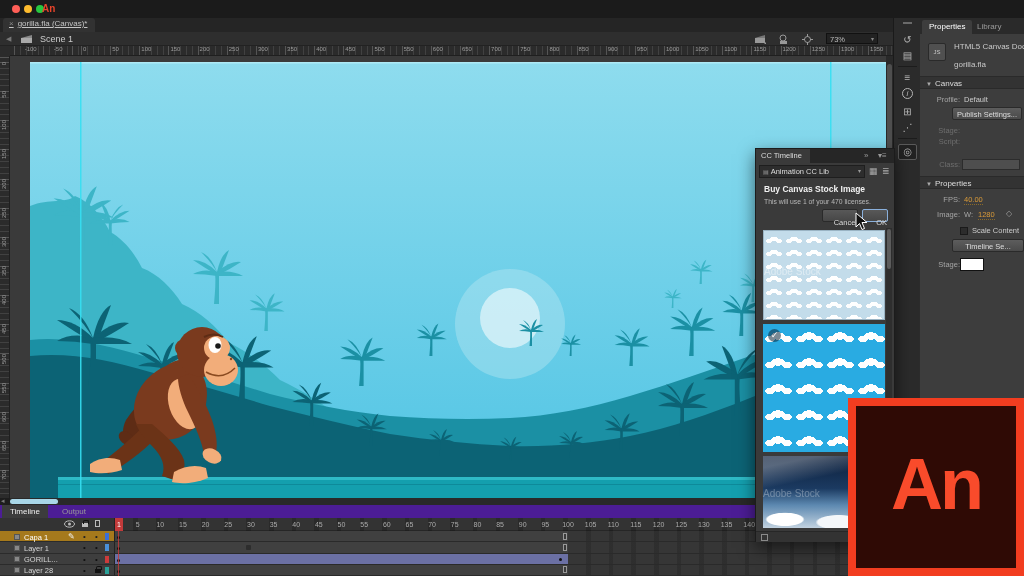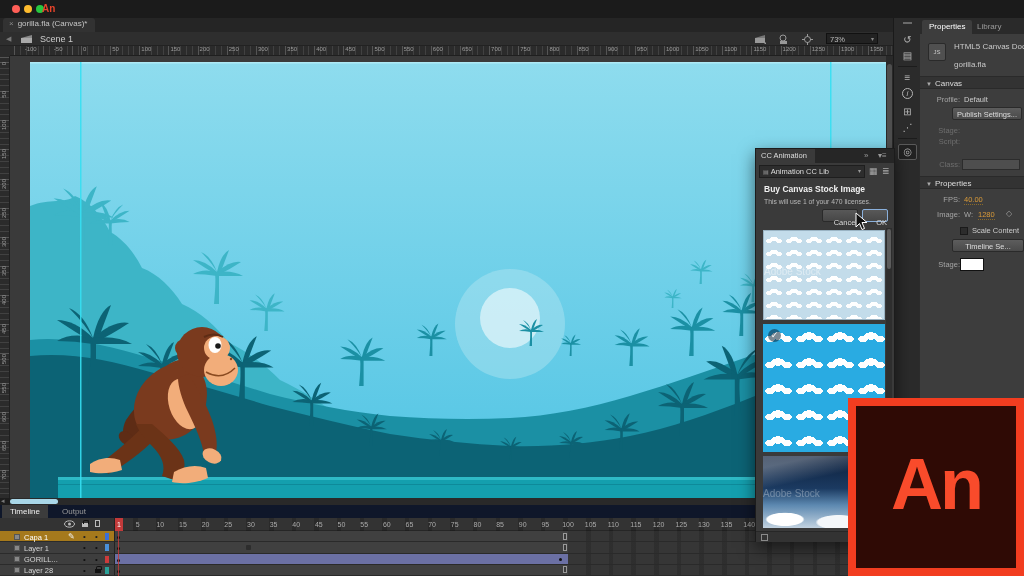--- a/index.html
+++ b/index.html
@@ -7,21 +7,21 @@
     font-family:"Liberation Sans", sans-serif; }
   .abs { position:absolute; }
   #stageWrap { position:relative; width:1024px; height:576px; overflow:hidden; }
 
   
   #titlebar { left:0; top:0; width:1024px; height:18px; background:#1b1b1b; z-index:3; }
   .traffic { width:8px; height:8px; border-radius:50%; top:5px; }
   #appbadge { left:42px; top:3px; color:#e8442a; font-size:10px; font-weight:bold; }
   #tabbar { left:0; top:18px; width:1024px; height:14px; background:#252525; z-index:3; }
   #doctab { left:3px; top:0; height:14px; padding:1px 8px 0 6px; background:#323232;
-    border-radius:3px 3px 0 0; color:#c5c5c5; font-size:8px; white-space:nowrap; }
+    border-radius:3px 3px 0 0; color:#c5c5c5; font-size:8px; white-space:nowrap;text-decoration:underline; }
   #doctab .close { color:#8a8a8a; margin-right:4px; font-size:8px; }
   #editbar { left:0; top:32px; width:893px; height:14px; background:#2e2e2e; z-index:3;
     border-bottom:1px solid #222; }
   #backArrow { left:6px; top:3px; color:#777; font-size:7px; }
   #sceneLabel { left:40px; top:2px; color:#cccccc; font-size:9px; }
   .ebicon { top:2px; color:#9a9a9a; }
   #zoomBox { left:826px; top:1px; width:52px; height:11px; background:#222;
     border:1px solid #111; color:#bbb; font-size:7.5px; padding:1px 3px; }
   #zoomBox .dd { float:right; color:#888; font-size:6px; }
 
@@ -127,21 +127,21 @@
     background:rgba(15,40,60,.55); color:#fff; font-size:9px; text-align:center; line-height:13px; }
   #ccscroll { position:absolute; left:130px; top:79px; width:6px; height:303px; background:#2e2e2e; }
   #ccscroll .thumb { position:absolute; left:1px; top:1px; width:4px; height:40px;
     background:#5c5c5c; border-radius:2px; }
   #ccbottom { position:absolute; left:0; top:382px; width:138px; height:11px; background:#333;
     border-top:1px solid #272727; }
   #ccnewicon { position:absolute; left:5px; top:2px; width:7px; height:7px; border:1px solid #8a8a8a; }
 
   
   #timeline { left:0; top:505px; width:893px; height:71px; background:#2f2f2f; z-index:3; }
-  #tltabs { position:absolute; left:0; top:0; width:893px; height:13px; background:#0f172a; }
+  #tltabs { position:absolute; left:0; top:0; width:893px; height:13px; background:#4c1d95; }
   .tltab { position:absolute; top:0; height:13px; font-size:8px; padding:2px 8px 0; }
   .tltab.active { background:#3c3c3c; color:#eee; }
   .tltab.inactive { color:#999; }
   #tlhead { position:absolute; left:0; top:13px; width:893px; height:13px; background:#333;
     border-bottom:1px solid #262626; }
   #tlheadL { position:absolute; left:0; top:0; width:115px; height:13px; background:#333;
     border-right:1px solid #222; }
   .hicon { position:absolute; top:2px; }
   #tlframesHead { position:absolute; left:115px; top:0; width:778px; height:13px;
     background-image:repeating-linear-gradient(90deg,transparent 0 18.12px,rgba(0,0,0,.18) 18.12px 22.65px); }
@@ -538,21 +538,21 @@
             <span class="fspan"></span>
             <span class="kfdot"></span>
             <span class="endmark"></span>
           </div>
         </div>
       </div>
   </div>
 
   <div class="abs" id="ccpanel">
     <div id="cchdr">
-      <span id="cctab">CC Animation</span>
+      <span id="cctab">CC Timeline</span>
       <span class="cchicon" style="left:108px">»</span>
       <span class="cchicon" style="left:122px">▾≡</span>
     </div>
     <div id="ccselrow">
       <div id="ccselect"><span class="libico">▤</span><span>Animation CC Lib</span><span class="dd">▾</span></div>
       <span class="ccviewico" style="left:113px">▦</span>
       <span class="ccviewico" style="left:126px">≣</span>
     </div>
     <div id="ccdialog">
       <span id="ccdiagtitle">Buy Canvas Stock Image</span>

